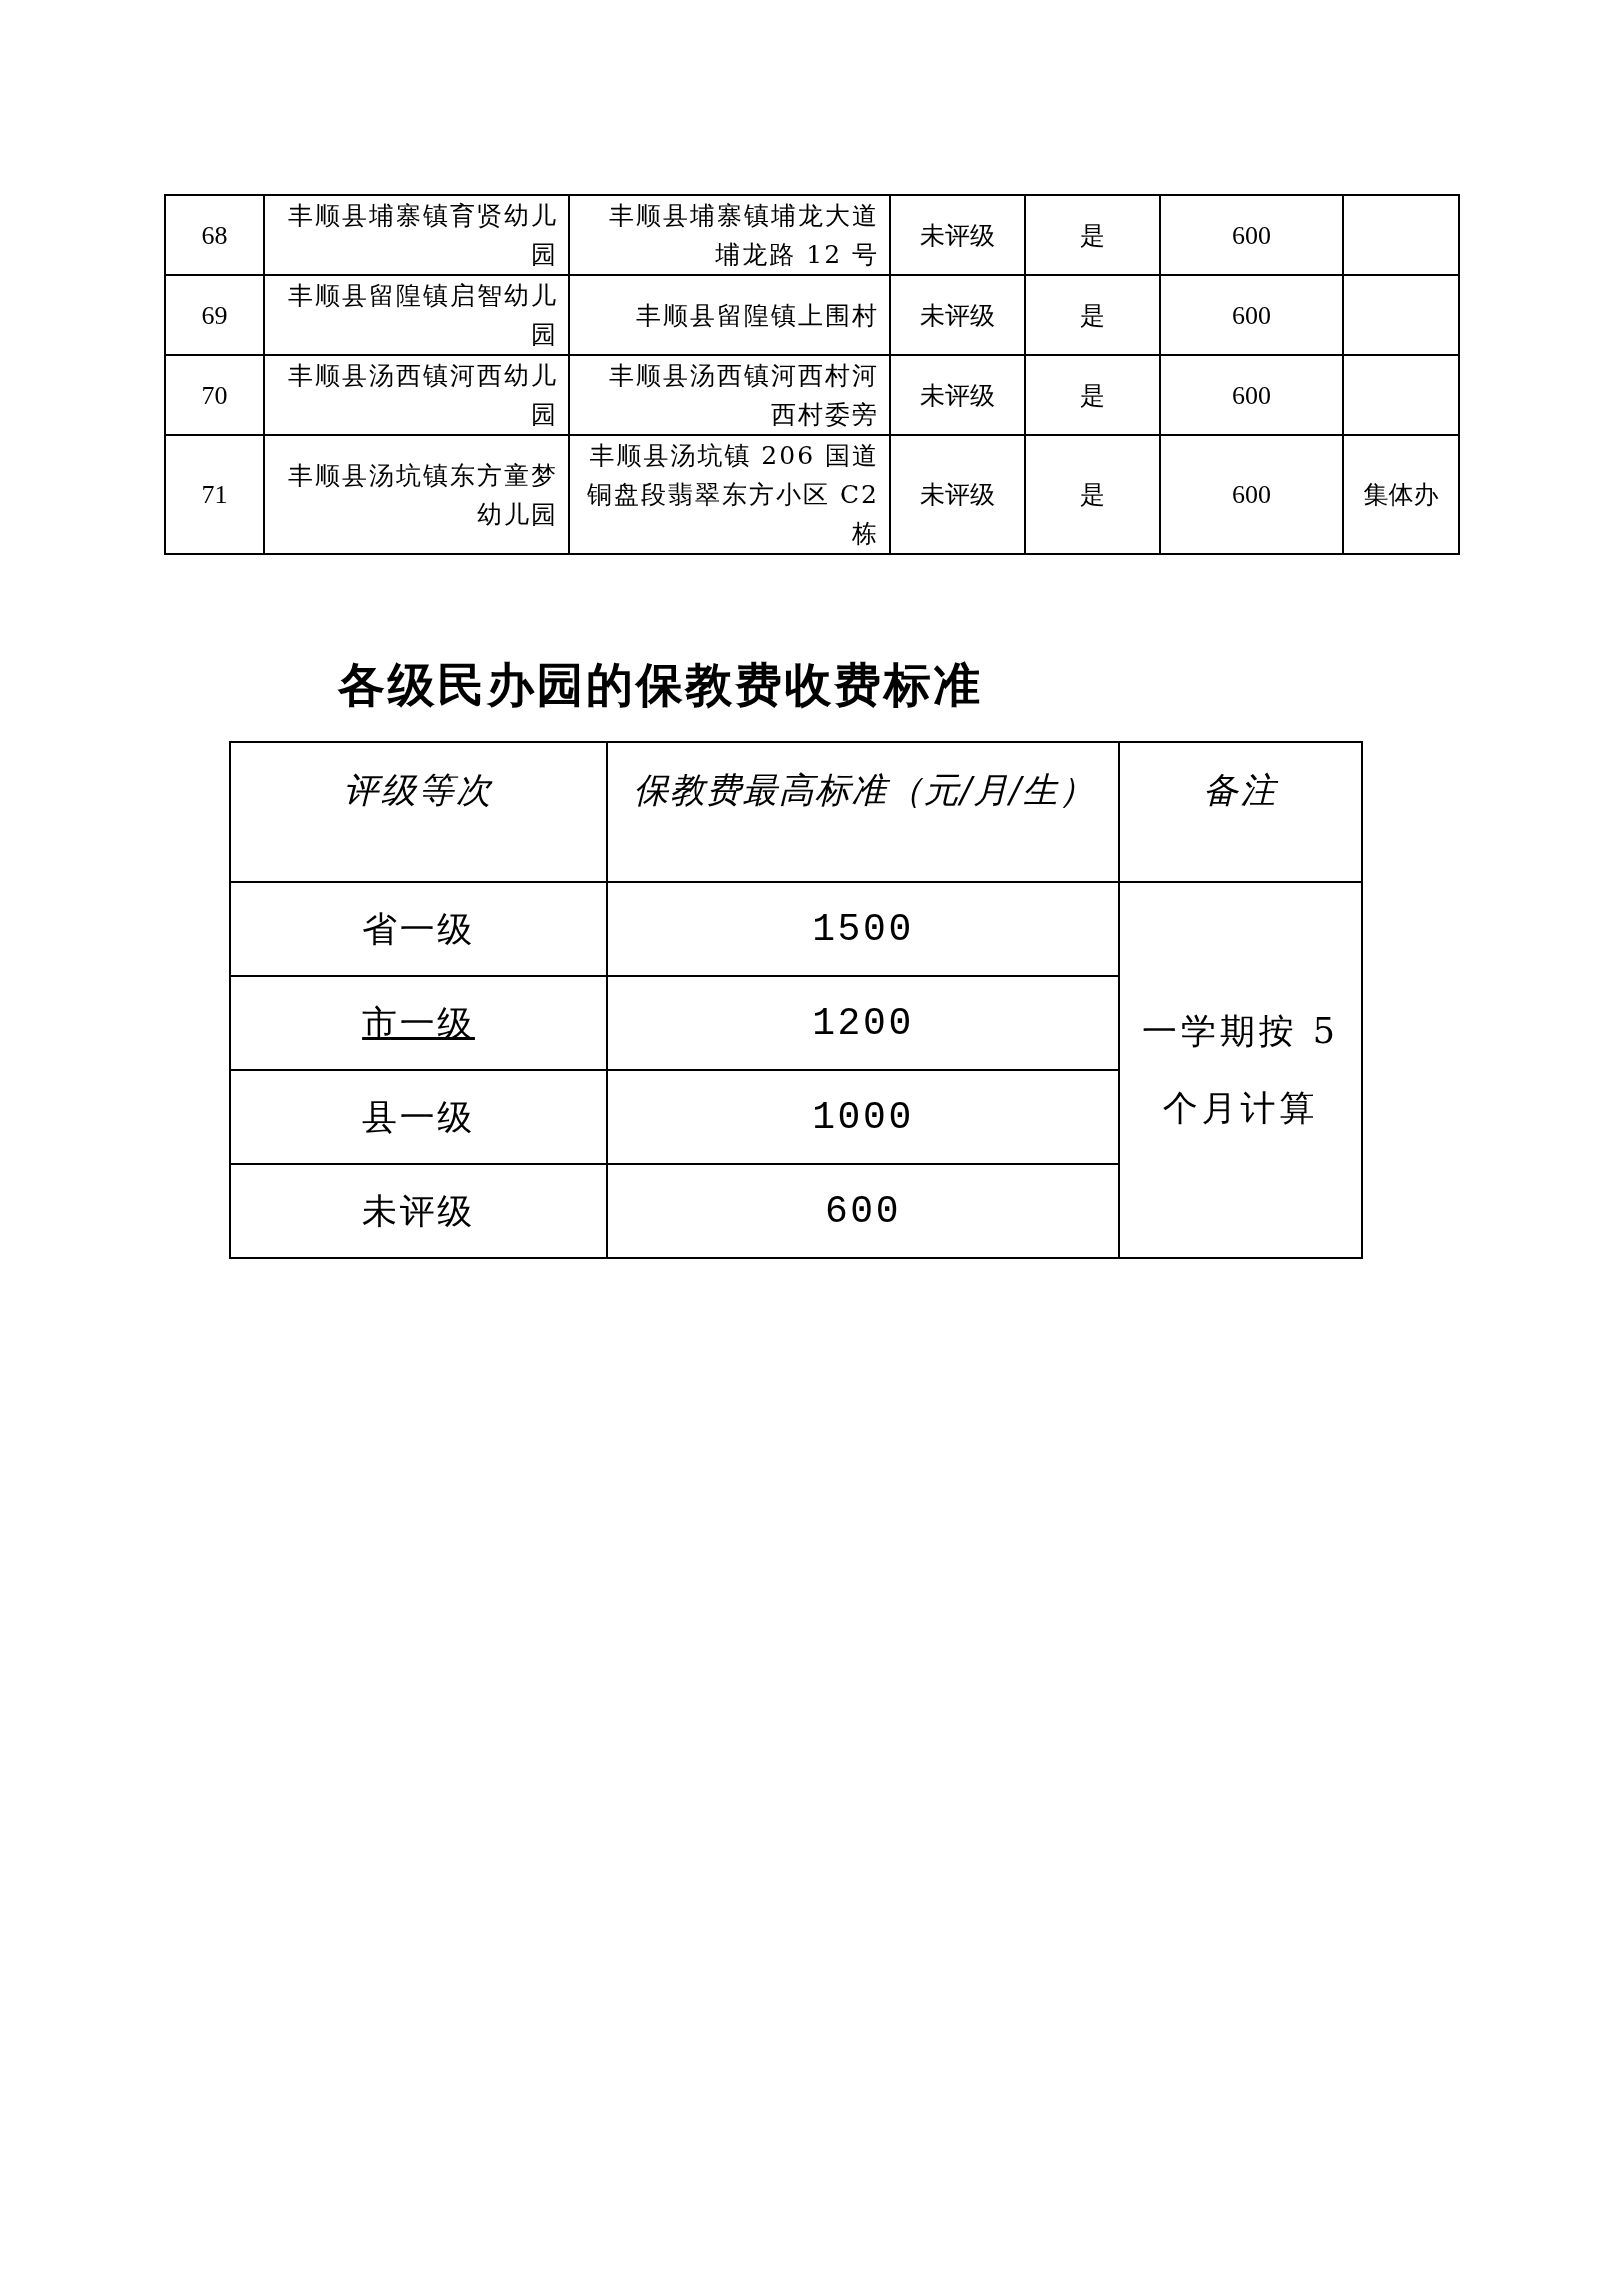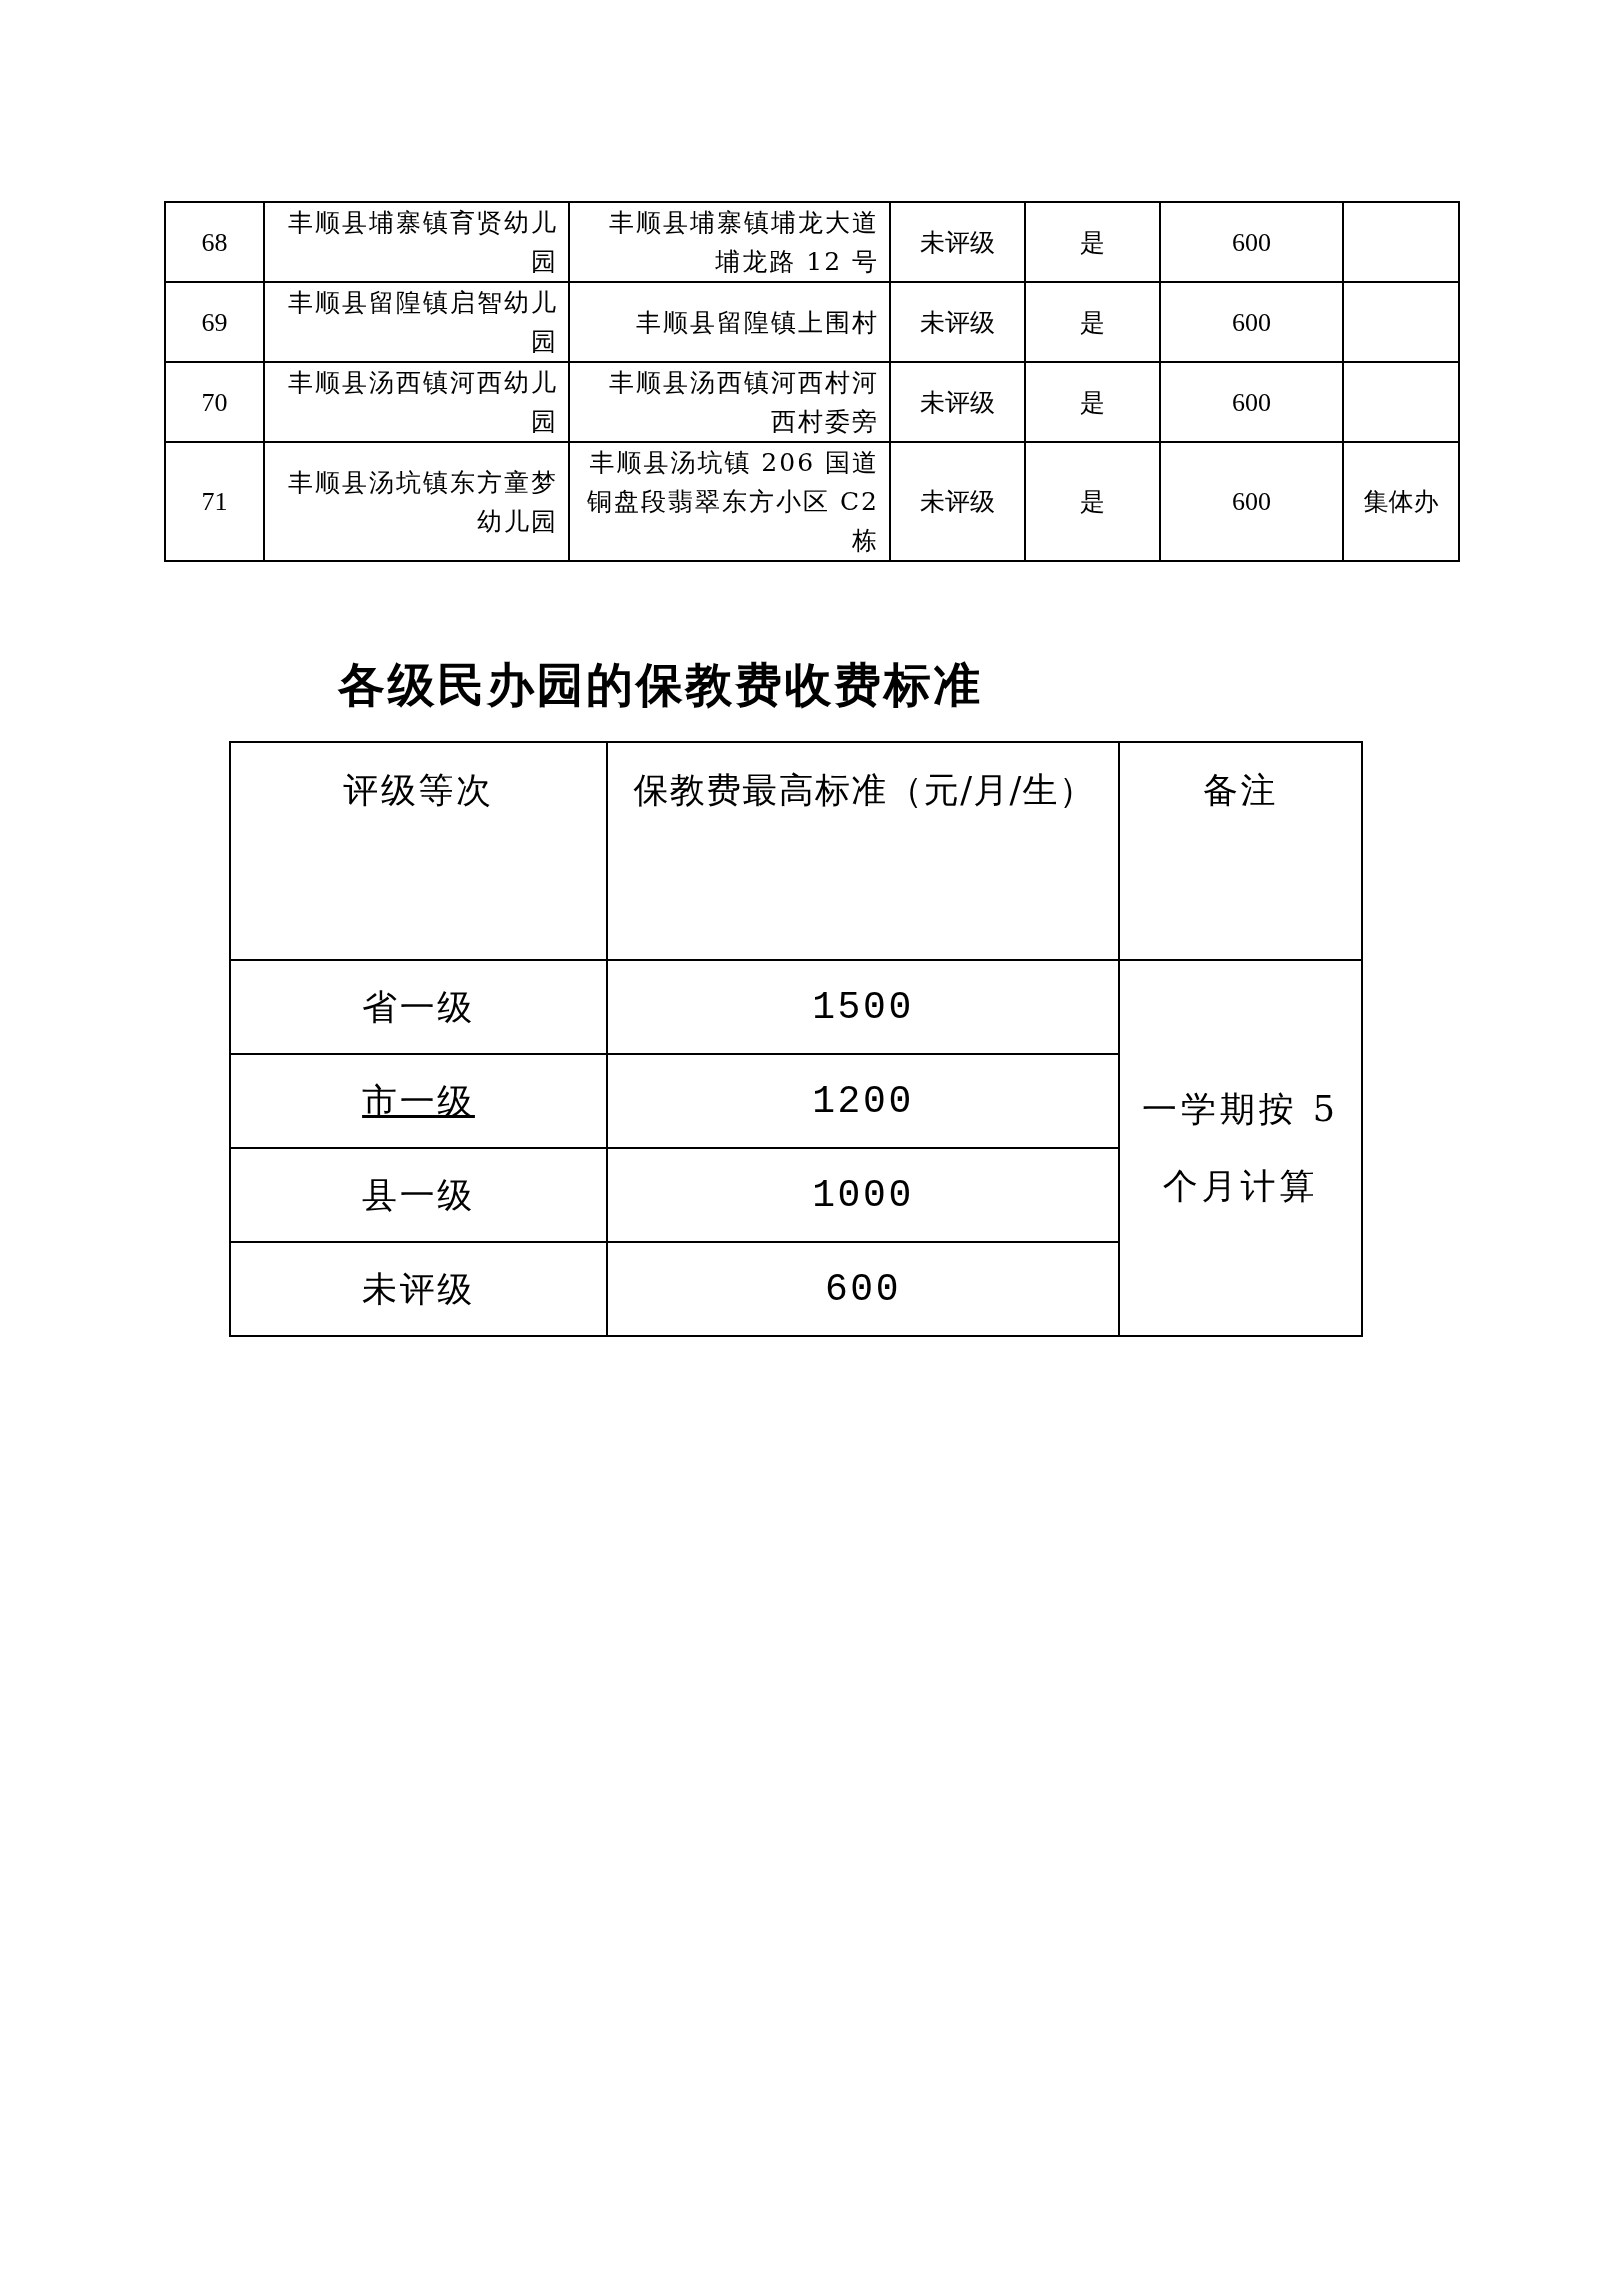--- a/index.html
+++ b/index.html
@@ -4,21 +4,21 @@
 <style>
   html, body { margin: 0; padding: 0; background: #ffffff; }
   body { width: 1623px; height: 2295px; position: relative; overflow: hidden; color: #000; }
 
   
   table.t1 {
     position: absolute; left: 164px; top: 194px;
     border-collapse: collapse; table-layout: fixed;
     width: 1295px;
     font-family: "DejaVu Serif", "Liberation Serif", serif;
-    font-size: 25px; line-height: 39px; margin-top: 7px;
+    font-size: 25px; line-height: 39px;
   }
   table.t1 td {
     border: 2px solid #000; padding: 0; vertical-align: middle;
     overflow: hidden;
   }
   table.t1 { border: 2.6px solid #000; }
   table.t1 td.c { text-align: center; }
   table.t1 td.l { text-align: right; padding-left: 17px; padding-right: 10px; letter-spacing: 2px; word-break: break-all; }
   table.t1 tr.r1 { height: 79px; }
   table.t1 tr.r2 { height: 118px; }
@@ -34,21 +34,21 @@
 
   
   table.t2 {
     position: absolute; left: 229px; top: 741px;
     border-collapse: collapse; table-layout: fixed;
     width: 1132px; border: 2.6px solid #000;
     font-family: "DejaVu Serif", "Liberation Serif", serif;
     font-size: 35px; line-height: 77px;
   }
   table.t2 td { border: 2px solid #000; padding: 0; text-align: center; vertical-align: middle; }
-  table.t2 tr.head { height: 218px; }
+  table.t2 tr.head { height: 140px; font-style: italic; }
   table.t2 tr.head td { vertical-align: top; padding-top: 9.2px; }
   table.t2 tr.row { height: 94px; }
   table.t2 td.note { letter-spacing: 3.9px; padding: 0 13px; }
   table.t2 .num { font-family: Liberation Mono, monospace; font-size: 38px; letter-spacing: 2.6px; text-align: center; }
 </style>
 </head>
 <body>
 
 <table class="t1">
   <colgroup>

